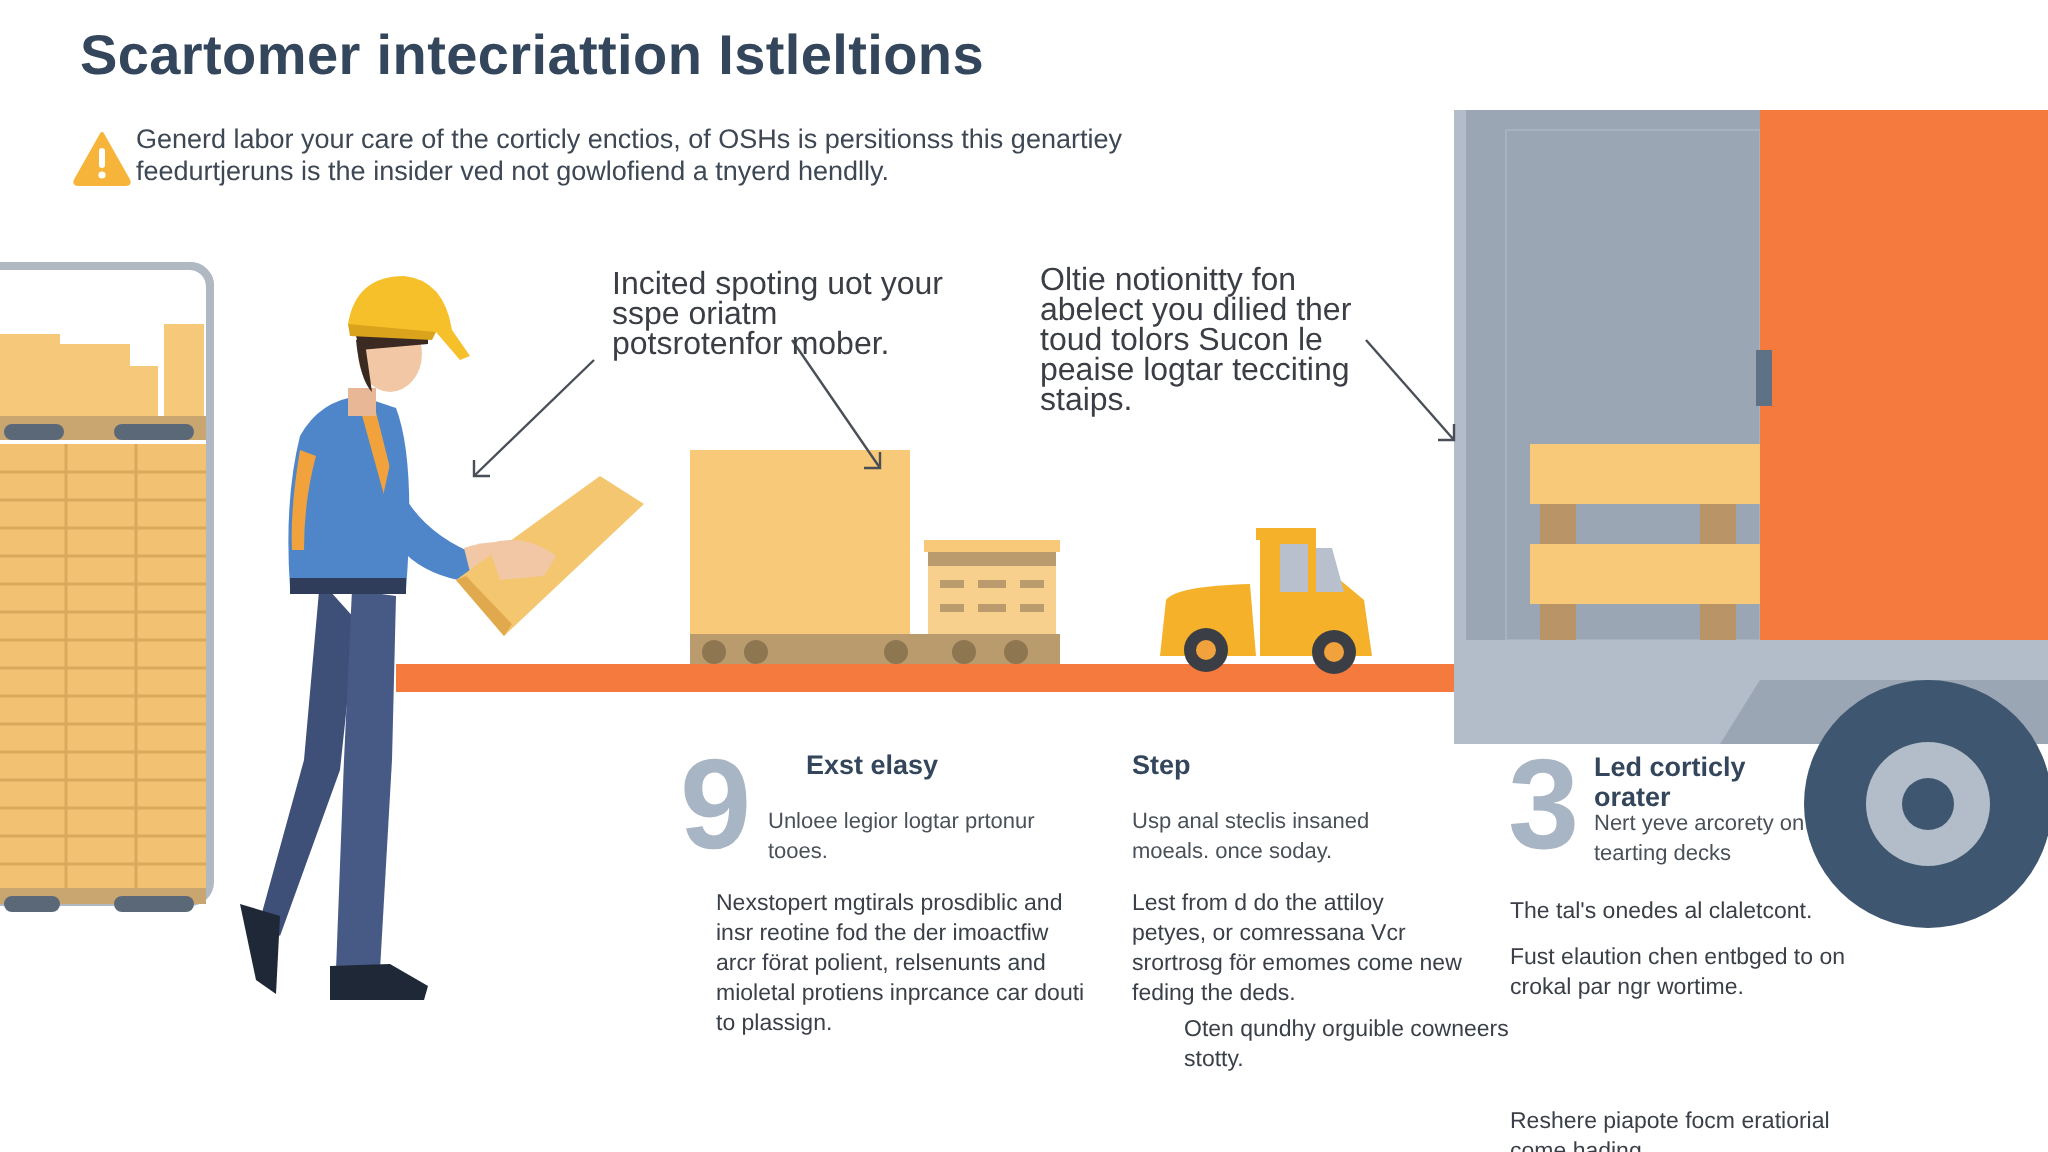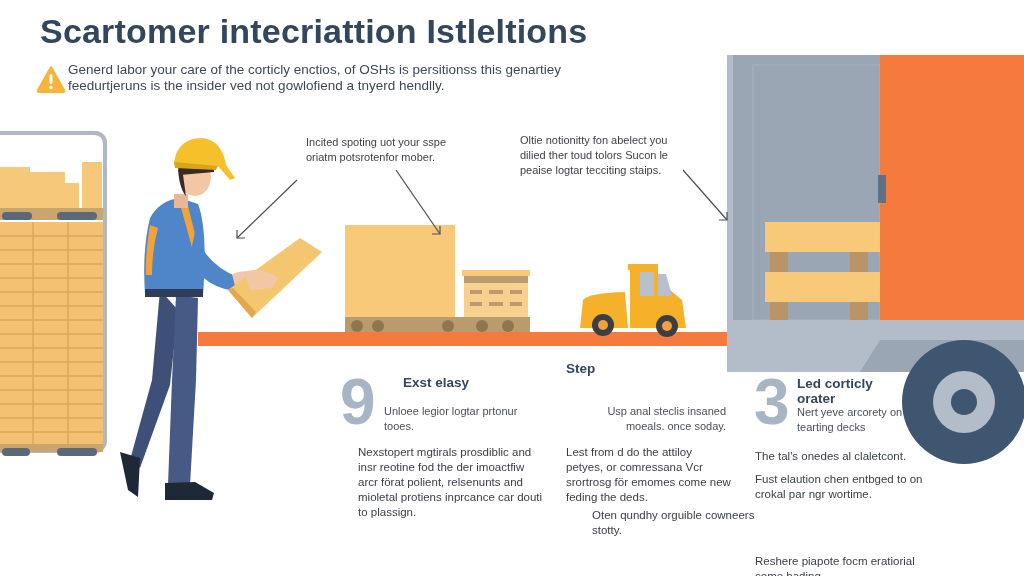--- a/index.html
+++ b/index.html
@@ -1,43 +1,43 @@
 <!DOCTYPE html>
 <html><head>
 <meta charset="utf-8">
 <style>
   * { box-sizing: border-box; margin: 0; padding: 0; }
   html, body { width: 1024px; height: 576px; overflow: hidden; background: #ffffff; }
   body { position: relative; font-family: "Liberation Sans", "DejaVu Sans", sans-serif; color: #3e4a57; }
 
-  .title { position: absolute; left: 40px; top: 12px; font-size: 34px; font-weight: bold; color: #33465c; letter-spacing: 0.2px; white-space: nowrap; }
+  .title { position: absolute; left: 40px; top: 12px; font-size: 28px; font-weight: bold; color: #33465c; letter-spacing: 0.2px; white-space: nowrap; }
 
   .warning { position: absolute; left: 36px; top: 62px; width: 560px; display: flex; }
   .warning .warn-icon { width: 30px; height: 30px; flex: 0 0 30px; margin-top: 2px; }
   .warning .warn-text { font-size: 13.5px; line-height: 16px; color: #3e4754; margin-left: 2px; }
 
-  .callout { position: absolute; font-size: 11px; line-height: 15px; color: #3b3f45; }
+  .callout { position: absolute; font-size: 16px; line-height: 15px; color: #3b3f45; }
   .callout-1 { left: 306px; top: 135px; width: 170px; }
   .callout-2 { left: 520px; top: 133px; width: 170px; }
 
   .illus { position: absolute; left: 0; top: 0; width: 1024px; height: 576px; }
 
   .step { position: absolute; }
   .step-num { position: absolute; font-size: 64px; font-weight: bold; color: #a8b5c4; line-height: 64px; }
   .step-heading { position: absolute; font-size: 13.5px; font-weight: bold; color: #33465c; white-space: nowrap; line-height: 15px; }
   .step-sub { position: absolute; font-size: 11px; line-height: 15px; color: #4a5058; }
   .step-para { position: absolute; font-size: 11.5px; line-height: 15px; color: #3b4048; }
 
   .s1 .step-num { left: 340px; top: 370px; }
   .s1 .step-heading { left: 384px; top: 375px; padding-left: 19px; }
   .s1 .step-sub { left: 384px; top: 404px; width: 150px; }
   .s1 .p0 { left: 344px; top: 445px; width: 185px; margin-left: 14px; }
 
-  .s2 .step-heading { left: 566px; top: 361px; }
-  .s2 .step-sub { left: 566px; top: 404px; width: 160px; text-align: right; }
+  .s2 .step-heading { left: 566px; top: 375px; }
+  .s2 .step-sub { left: 566px; top: 404px; width: 160px; }
   .s2 .p0 { left: 566px; top: 445px; width: 165px; }
   .s2 .p1 { left: 592px; top: 508px; width: 165px; }
 
   .s3 .step-num { left: 754px; top: 370px; }
   .s3 .step-heading { left: 797px; top: 376px; width: 100px; white-space: normal; }
   .s3 .step-sub { left: 797px; top: 405px; width: 110px; }
   .s3 .p0 { left: 755px; top: 449px; width: 190px; }
   .s3 .p1 { left: 755px; top: 472px; width: 190px; }
   .s3 .p2 { left: 755px; top: 509px; width: 190px; margin-top: 45px; }
 </style>

